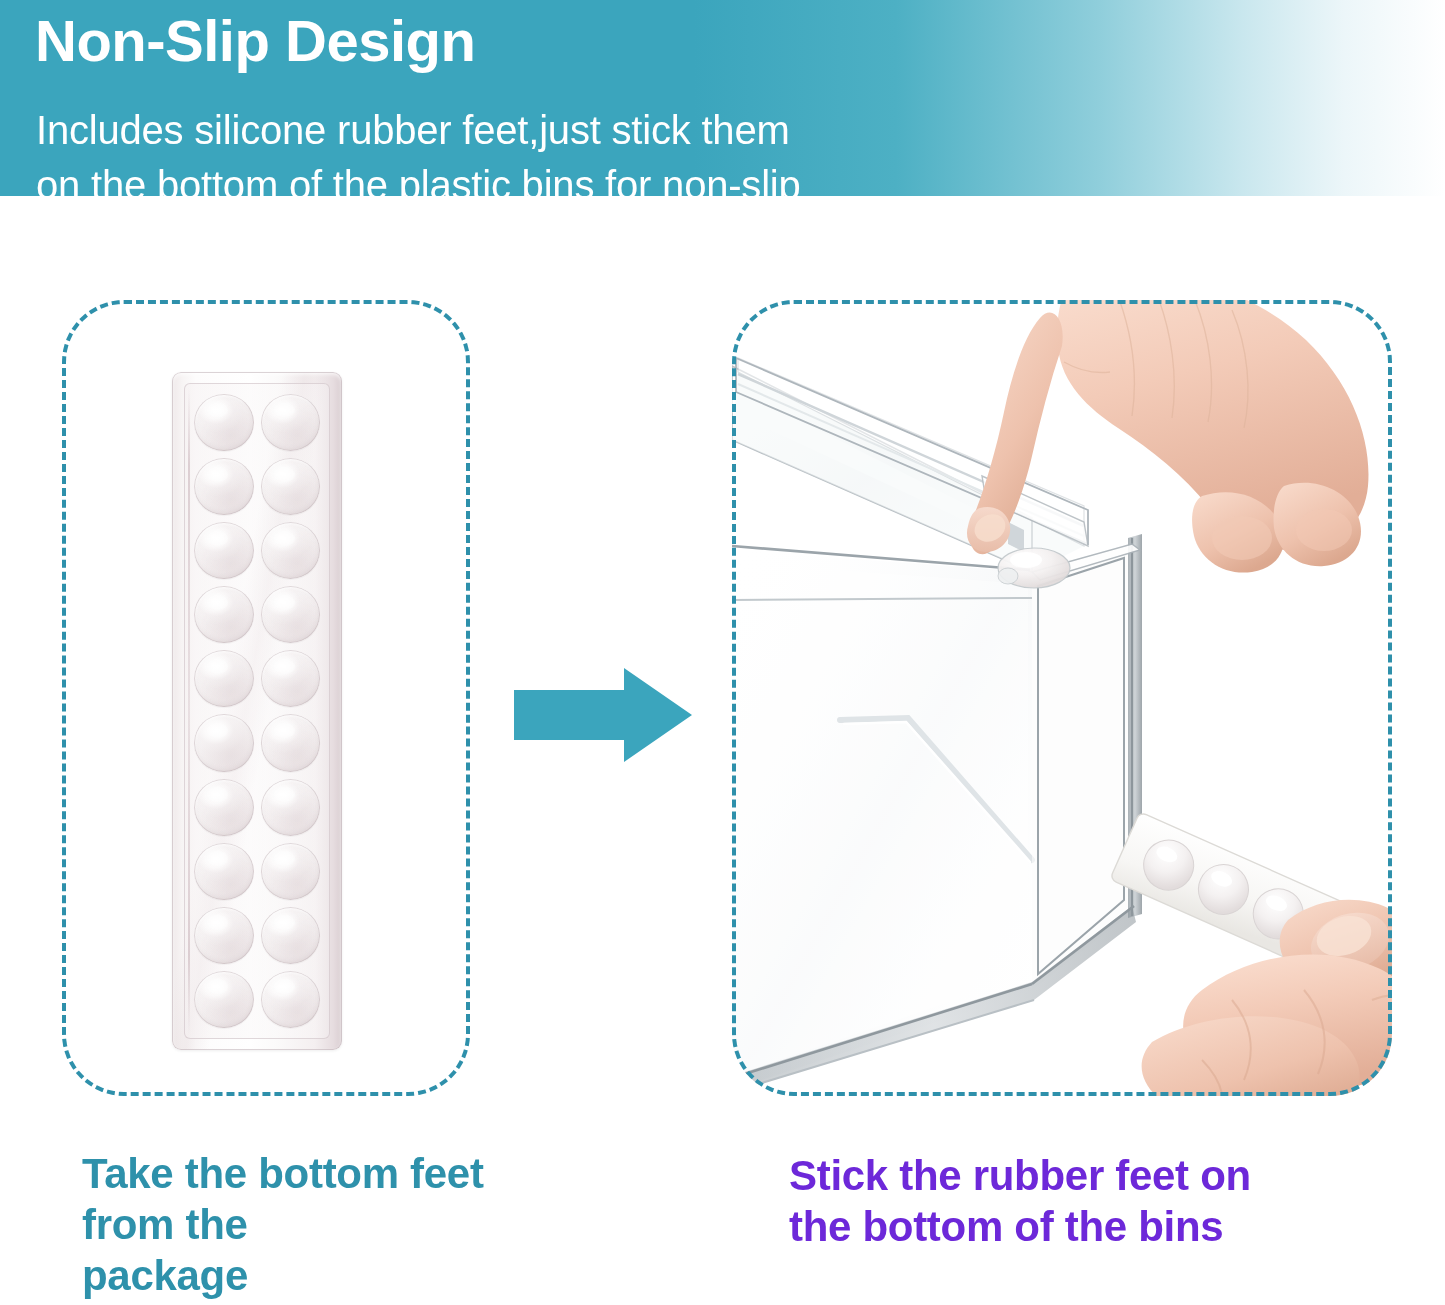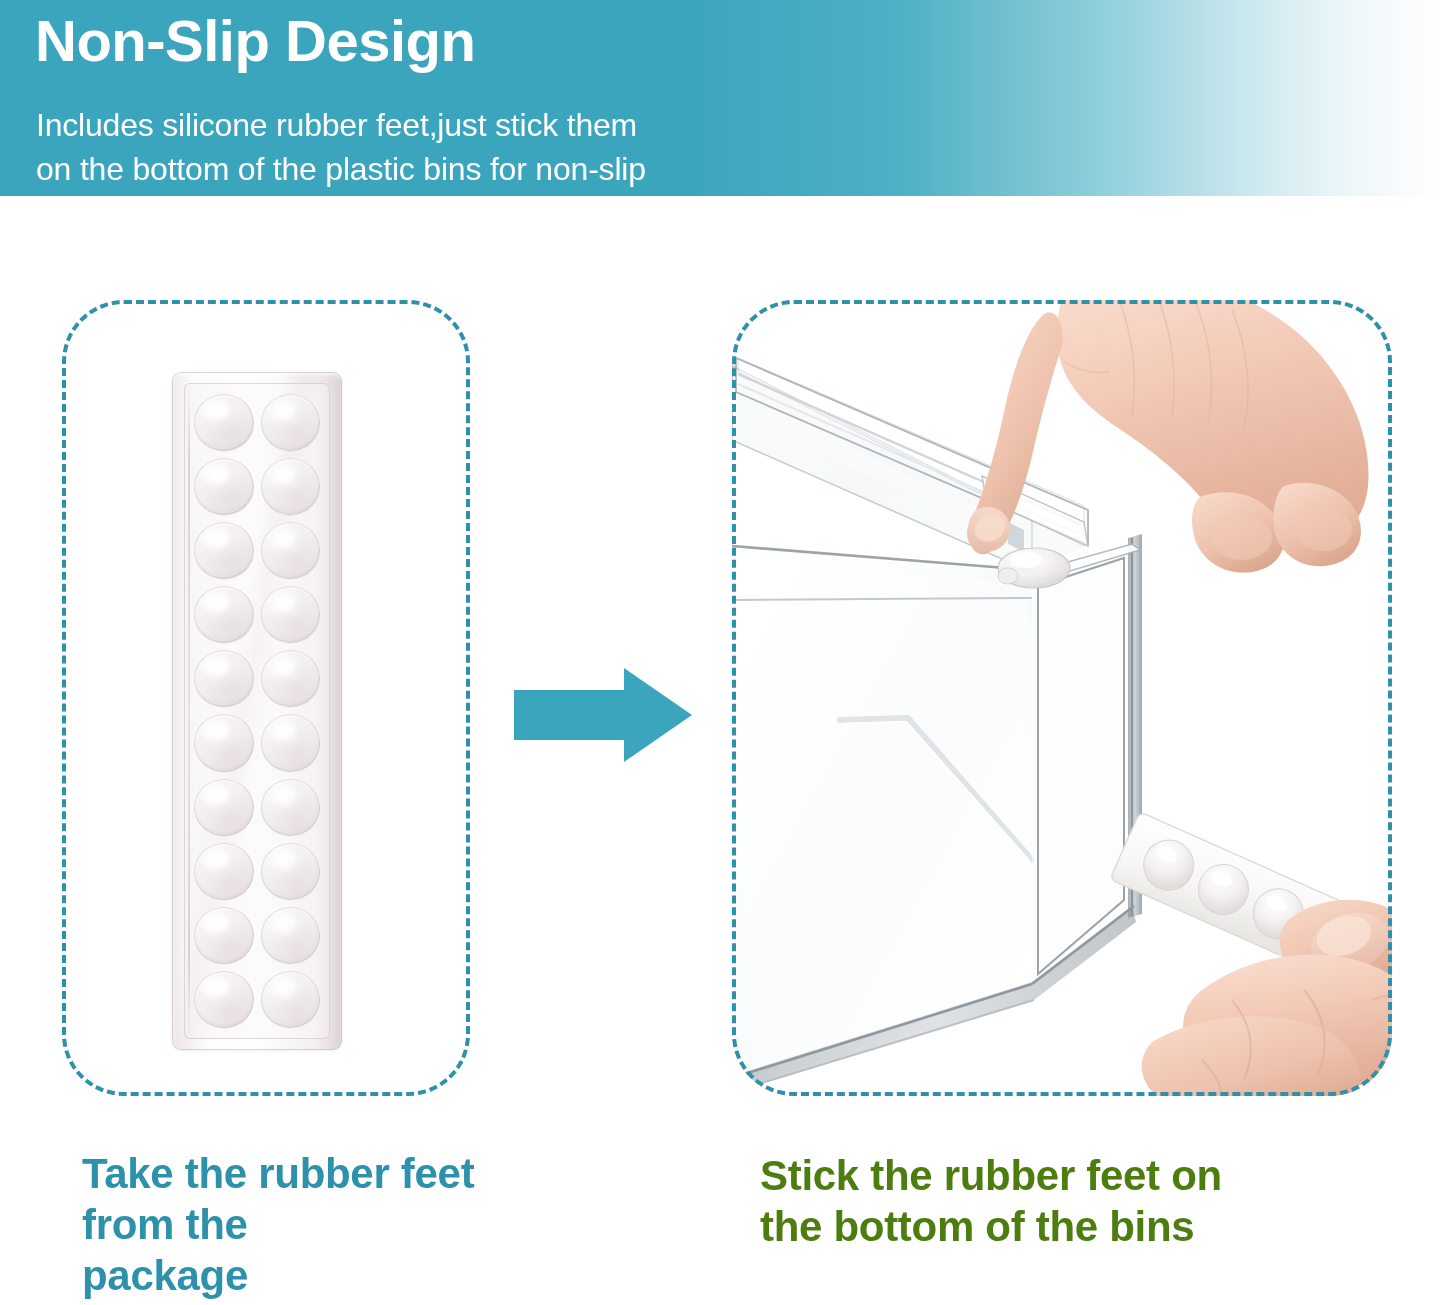--- a/index.html
+++ b/index.html
@@ -40,21 +40,21 @@
     font-weight: bold;
     color: #ffffff;
     letter-spacing: -0.5px;
     line-height: 1.15;
     white-space: nowrap;
   }
   .header-sub {
     position: absolute;
     left: 36px;
     top: 103px;
-    font-size: 32px;
+    font-size: 40px;
     font-weight: normal;
     color: #ffffff;
     line-height: 1.38;
     letter-spacing: -0.2px;
     white-space: pre-line;
   }
 
   
   .panel {
     position: absolute;
@@ -367,17 +367,17 @@
         <path d="M572,690 C594,716 598,746 586,774"></path>
         <path d="M470,760 C492,782 496,806 486,826"></path>
       </g>
       <path d="M640,700 C664,690 690,696 700,714" stroke="#d9a88f" stroke-width="2" fill="none" opacity="0.45"></path>
     </g>
   </svg>
 </div>
 
 <div class="panel panel-right" style="border-color: rgb(46, 144, 171);"></div>
 
-<div class="caption caption-left" style="color: rgb(46, 145, 171);">Take the rubber feet from the
+<div class="caption caption-left" style="color: rgb(46, 145, 171);">Take the bottom feet from the
 package</div>
 
-<div class="caption caption-right" style="color: #4d7c0f;">Stick the rubber feet on
+<div class="caption caption-right" style="color: #6d28d9; margin-left: 29px;">Stick the rubber feet on
 the bottom of the bins</div>
 
 </body></html>

